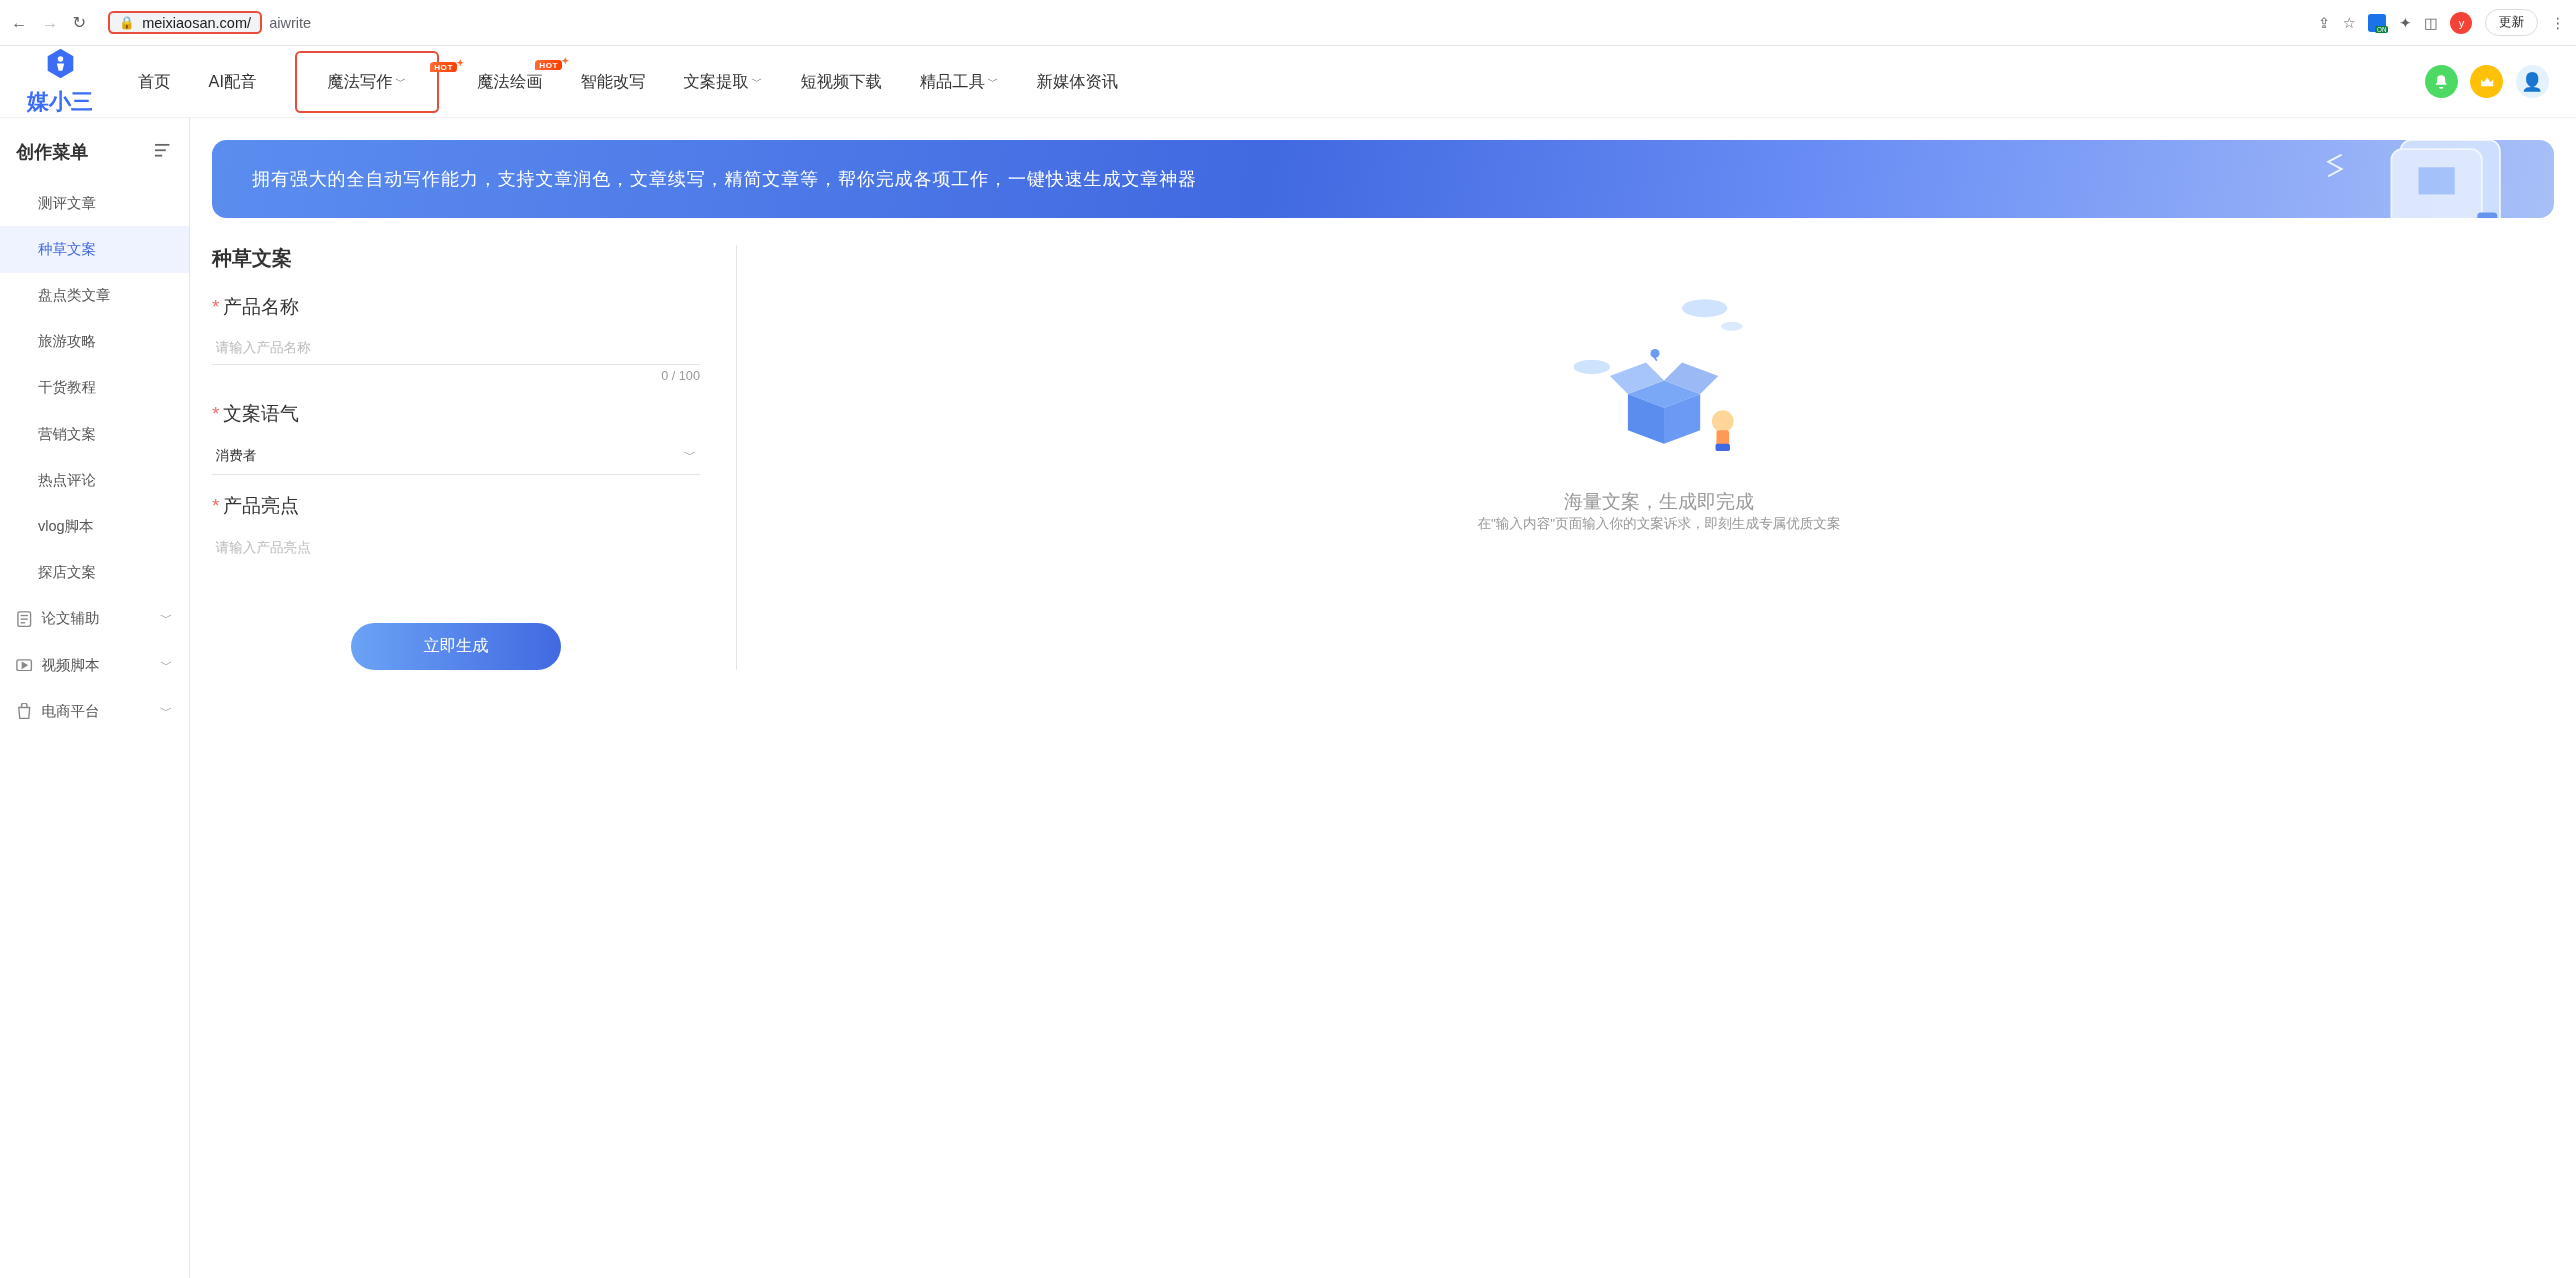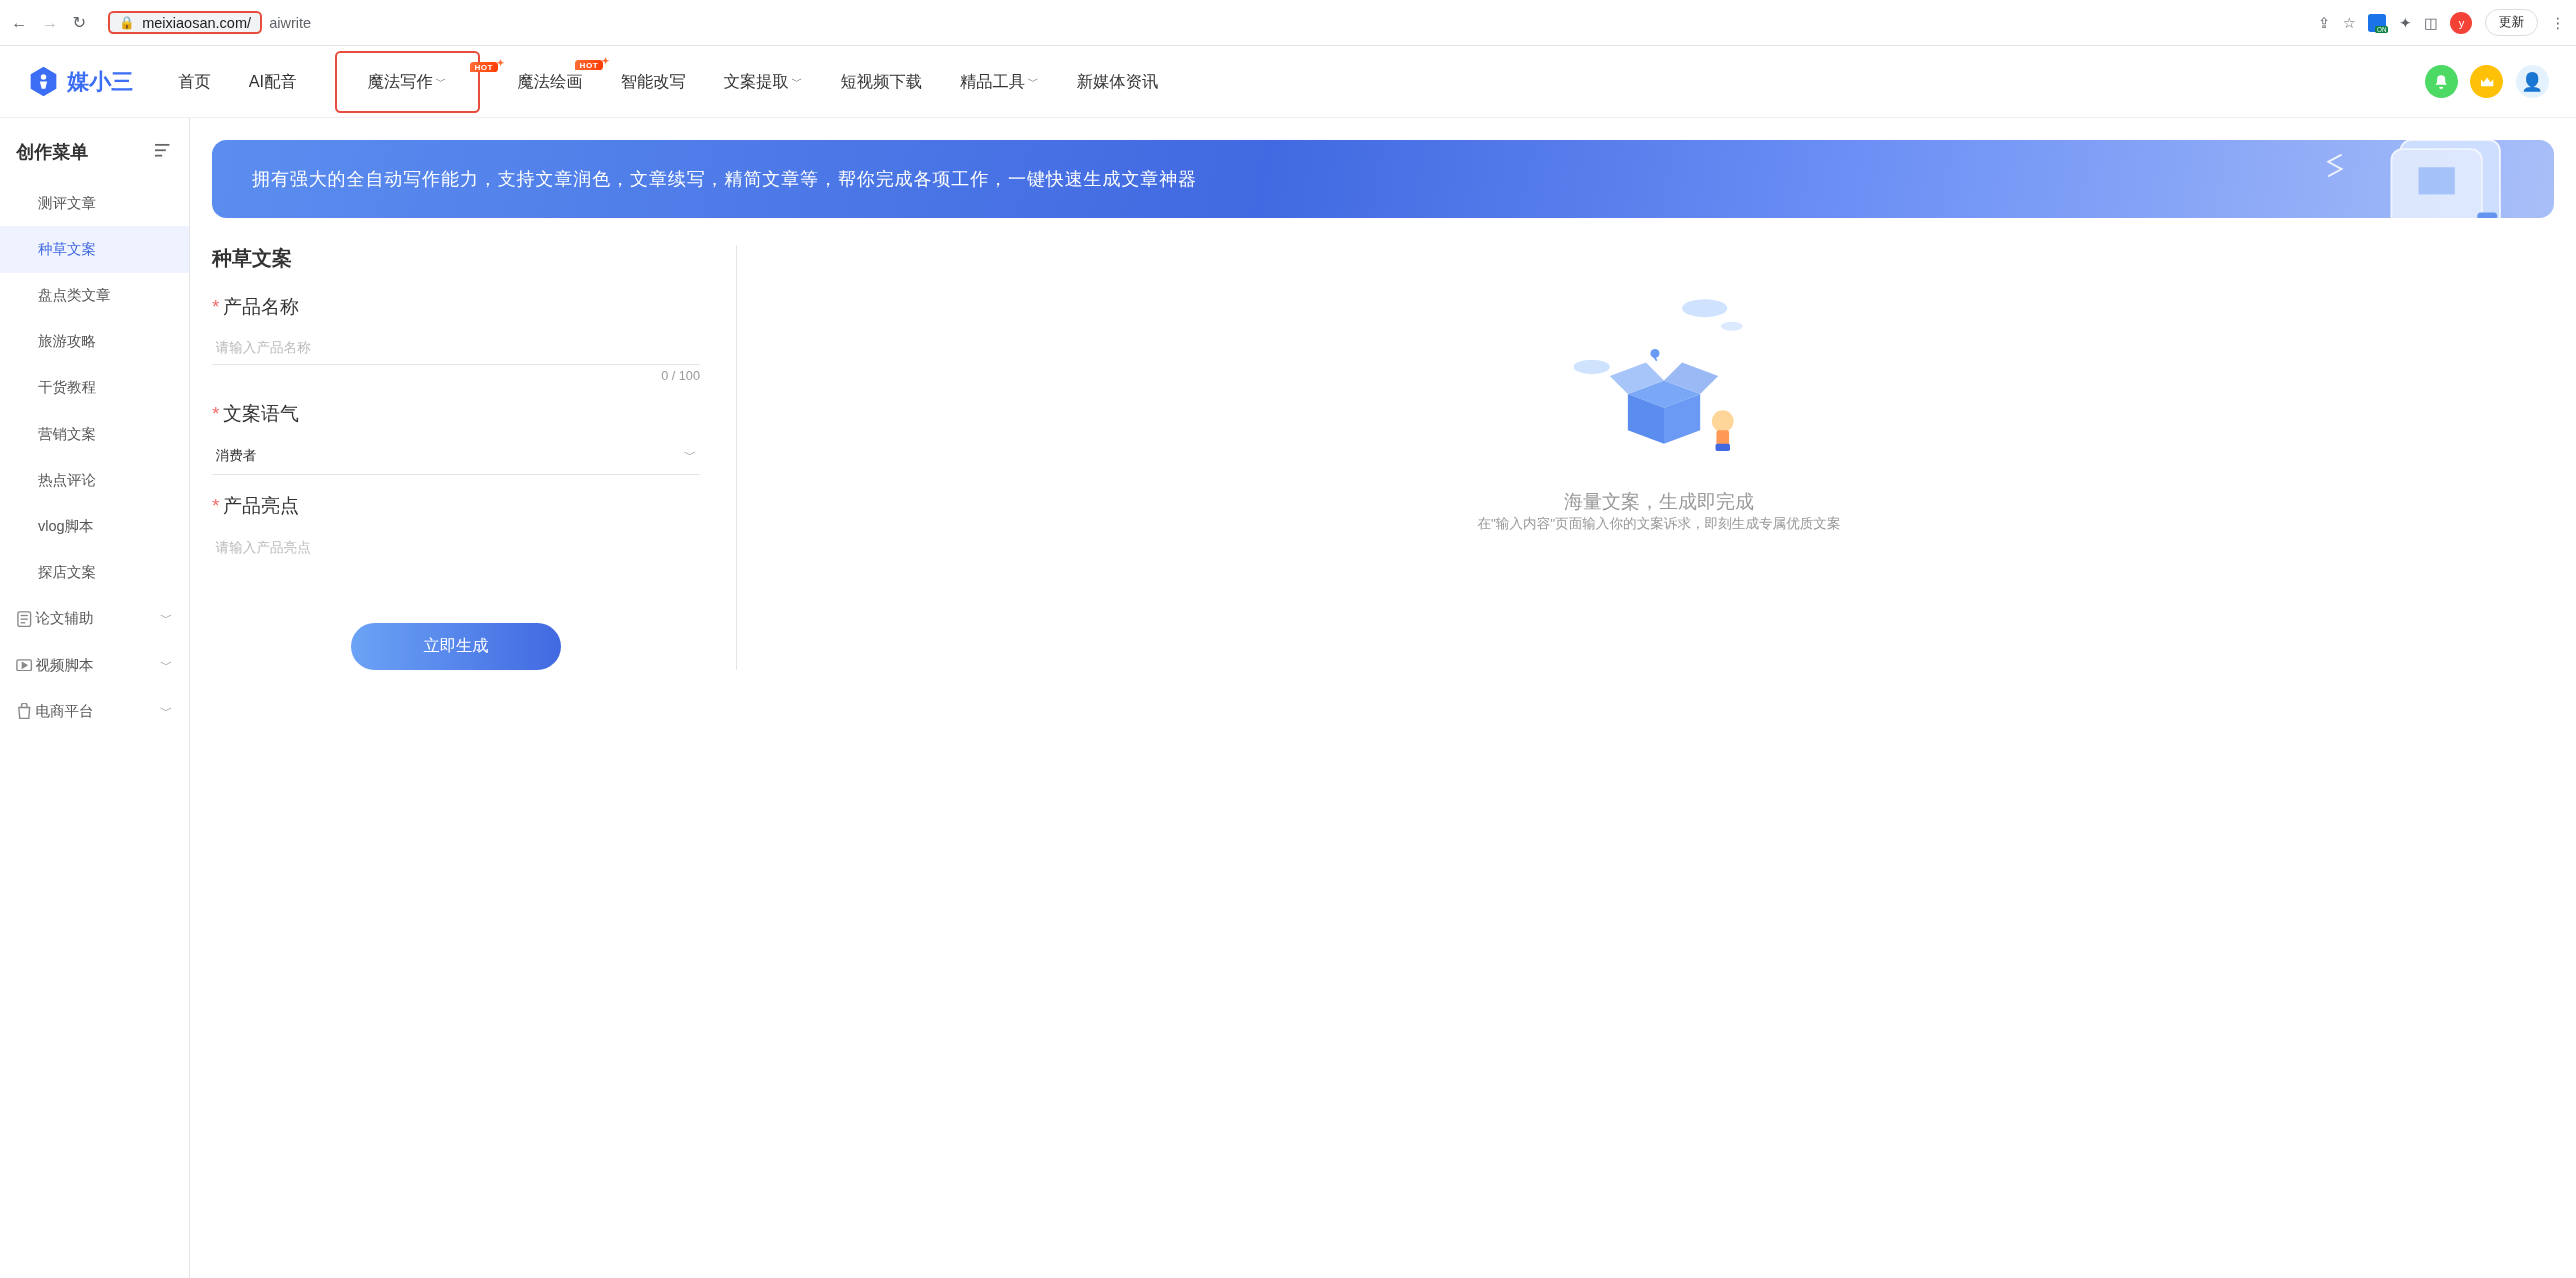--- a/index.html
+++ b/index.html
@@ -16,21 +16,21 @@
     .url-text { color: #202124; font-size: 14.5px; }
     .url-rest { color: #5f6368; font-size: 14.5px; }
     .browser-actions { display: flex; align-items: center; gap: 12.7px; color: #5f6368; }
     .ext-badge { width: 18px; height: 18px; background: #1a73e8; border-radius: 2.7px; position: relative; }
     .ext-badge::after { content: 'ON'; position: absolute; bottom: -1.8px; right: -1.8px; background: #0b8043; color: #fff; font-size: 6.3px; padding: 0 1.8px; border-radius: 1.8px; }
     .avatar-circle { width: 22px; height: 22px; border-radius: 50%; background: #f44336; color: #fff; display: flex; align-items: center; justify-content: center; font-size: 11px; }
     .update-btn { padding: 3.6px 12.7px; border: 0.9px solid #dadce0; border-radius: 14.5px; font-size: 12.7px; color: #202124; background: #fff; }
 
     
     .header { display: flex; align-items: center; padding: 0 27px; height: 72px; border-bottom: 0.9px solid #f0f0f0; }
-    .logo { display: flex; align-items: center; gap: 7.2px; margin-right: 45px; }
+    .logo { display: flex; align-items: center; gap: 7.2px; margin-right: 45px; flex-direction: column; }
     .logo-icon { width: 33px; height: 33px; }
     .logo-text { font-size: 22px; font-weight: 600; }
     .logo-text .blue { color: #3b6ef5; }
     .nav-menu { display: flex; gap: 38px; flex: 1; }
     .nav-item { position: relative; font-size: 16.3px; color: #333; cursor: pointer; padding: 20px 0; display: flex; align-items: center; gap: 2.7px; }
     .nav-item.highlighted { border: 2.7px solid #e74c3c; border-radius: 5.4px; padding: 18px 31px; }
     .chevron-sm { font-size: 11px; color: #666; }
     .hot-badge { position: absolute; top: 9px; right: -20px; background: linear-gradient(90deg,#ff6b35,#ff3d00); color: #fff; font-size: 8.1px; padding: 0.9px 4.5px; border-radius: 3.6px 3.6px 3.6px 0; font-weight: bold; letter-spacing: 0.5px; }
     .hot-badge::after { content: '✦'; position: absolute; right: -7.2px; top: -3.6px; color: #ff6b35; font-size: 9px; }
     .header-actions { display: flex; gap: 12.7px; align-items: center; }
@@ -44,21 +44,21 @@
     
     
     .sidebar { width: 190px; border-right: 0.9px solid #e5e5e5; padding: 14.5px 0; min-height: calc(100vh - 118px); }
     .sidebar-header { display: flex; justify-content: space-between; align-items: center; padding: 7.2px 16.3px 16.3px; }
     .sidebar-title { font-size: 18px; font-weight: 600; color: #333; }
     .filter-icon { color: #666; font-size: 16.3px; cursor: pointer; }
     .menu-list { list-style: none; }
     .menu-item { padding: 13.6px 25px 13.6px 38px; font-size: 14.5px; color: #555; cursor: pointer; }
     .menu-item.active { background: #eef3ff; color: #4169e1; }
     .menu-group { display: flex; align-items: center; justify-content: space-between; padding: 13.6px 16.3px; font-size: 14.5px; color: #555; cursor: pointer; }
-    .menu-group-left { display: flex; align-items: center; gap: 3px; }
+    .menu-group-left { display: flex; align-items: center; gap: 9px; }
     .group-icon { width: 16.3px; height: 16.3px; display:flex; align-items:center; justify-content:center; color:#888; }
     .chevron-down { color: #aaa; font-size: 12.7px; }
     
     
     .main { flex: 1; padding: 22px 22px 0 22px; overflow: hidden; }
     .banner { background: linear-gradient(100deg, #5b8def 0%, #4169e1 45%, #6b8ff5 70%, #a8bff8 100%); border-radius: 14.5px; padding: 27px 40px; color: #fff; position: relative; overflow: hidden; margin-bottom: 27px; }
     .banner-line1 { font-size: 18px; margin-bottom: 16.3px; letter-spacing: 0.9px; }
     .banner-line2 { font-size: 18px; letter-spacing: 0.9px; }
     .banner-graphic { position: absolute; right: 36px; top: -18px; width: 217px; height: 181px; opacity: 0.85; }
     

